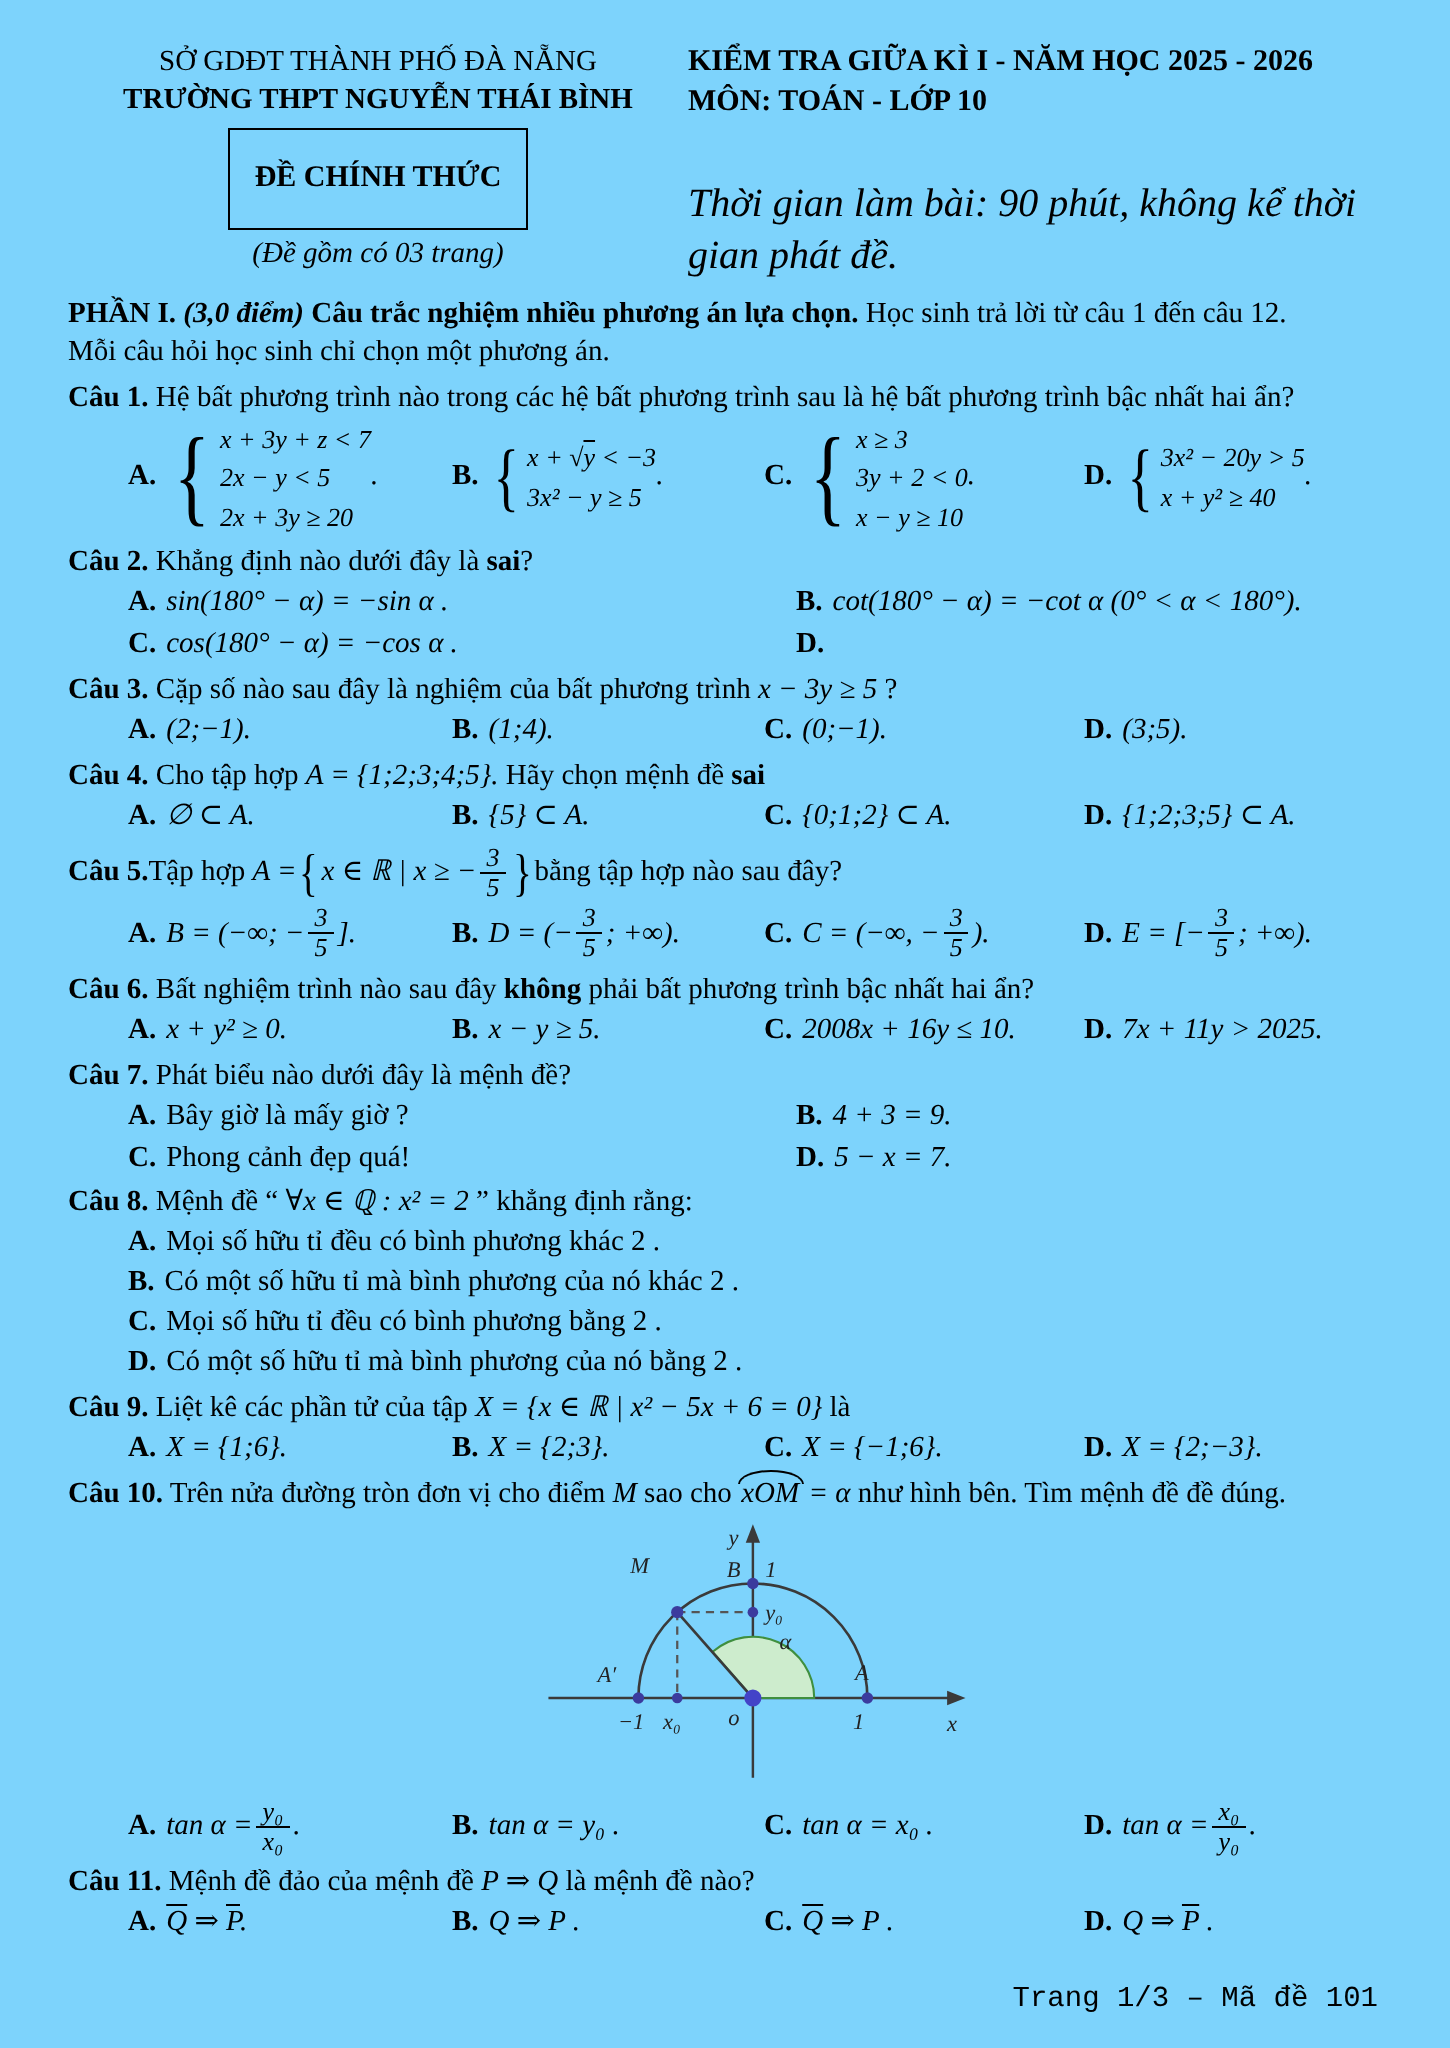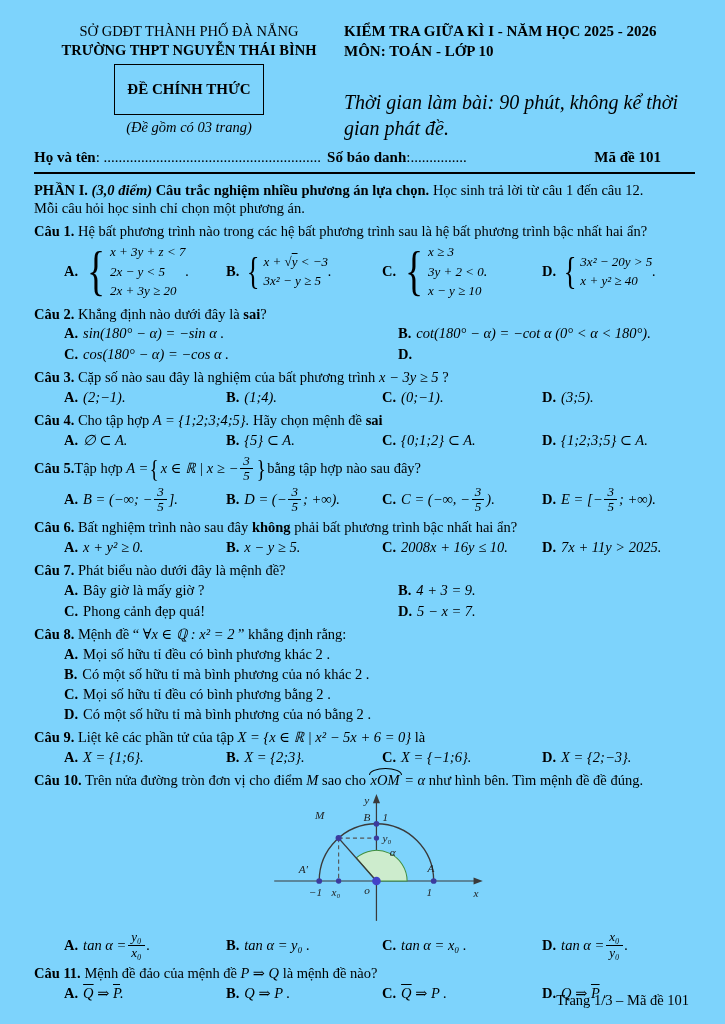--- a/index.html
+++ b/index.html
@@ -48,48 +48,41 @@
   .qt-flex{display:flex;align-items:center;flex-wrap:wrap;}
   .arc{position:relative;font-style:italic;display:inline-block;padding:0 1px;}
   .arc::before{content:"";position:absolute;left:-1px;right:-1px;top:-3px;height:6px;
                border:1.1px solid #000;border-bottom:none;border-radius:50% 50% 0 0/100% 100% 0 0;}
   .bar{text-decoration:overline;}
   
   .diagram-wrap{text-align:center;margin:2px 0 0 28px;}
   .dlab{font-family:"Liberation Serif","DejaVu Serif",serif;font-style:italic;font-size:11px;fill:#222;}
   .dash{stroke:#555;stroke-width:1.1;stroke-dasharray:4 3;fill:none;}
   
-  .footer{position:absolute;bottom:14px;right:36px;font-size:14.5px;}
+  .footer{position:absolute;bottom:14px;right:36px;font-size:14.5px;font-family:Liberation Mono, monospace;}
 </style>
 </head>
 <body>
 
 <div class="page">
 
   <div class="hdr">
     <div class="hdr-left">
       <div class="dept">SỞ GDĐT THÀNH PHỐ ĐÀ NẴNG</div>
       <div class="school"><span>TRƯỜNG</span><span class="u"> THPT NGUYỄN THÁI BÌNH</span></div>
       <div><span class="obox">ĐỀ CHÍNH THỨC</span></div>
       <div class="note">(Đề gồm có 03 trang)</div>
     </div>
     <div class="hdr-right">
       <div class="etitle">KIỂM TRA GIỮA KÌ I - NĂM HỌC 2025 - 2026</div>
       <div class="esub">MÔN: TOÁN - LỚP 10</div>
       <div class="edur">Thời gian làm bài: 90 phút, không kể thời gian phát đề.</div>
     </div>
   </div>
 
-  <div class="student">
-    <span class="b">Họ và tên</span>
-      <span>: ..........................................................</span>
-    <span class="b idlbl">Số báo danh</span>
-      <span>:...............</span>
-    <span class="b code">Mã đề 101</span>
-  </div>
 
   <div class="part">
     <span class="b">PHẦN I. </span><span class="bi">(3,0 điểm)</span><span class="b"> Câu trắc nghiệm nhiều phương án lựa chọn.</span><span> Học sinh trả lời từ câu 1 đến câu 12.</span>
     <div>Mỗi câu hỏi học sinh chỉ chọn một phương án.</div>
   </div>
 
   <div class="q">
     <div><span class="b">Câu 1.</span><span> Hệ bất phương trình nào trong các hệ bất phương trình sau là hệ bất phương trình bậc nhất hai ẩn?</span></div>
     <div class="opts o4">
       <div class="opt">

